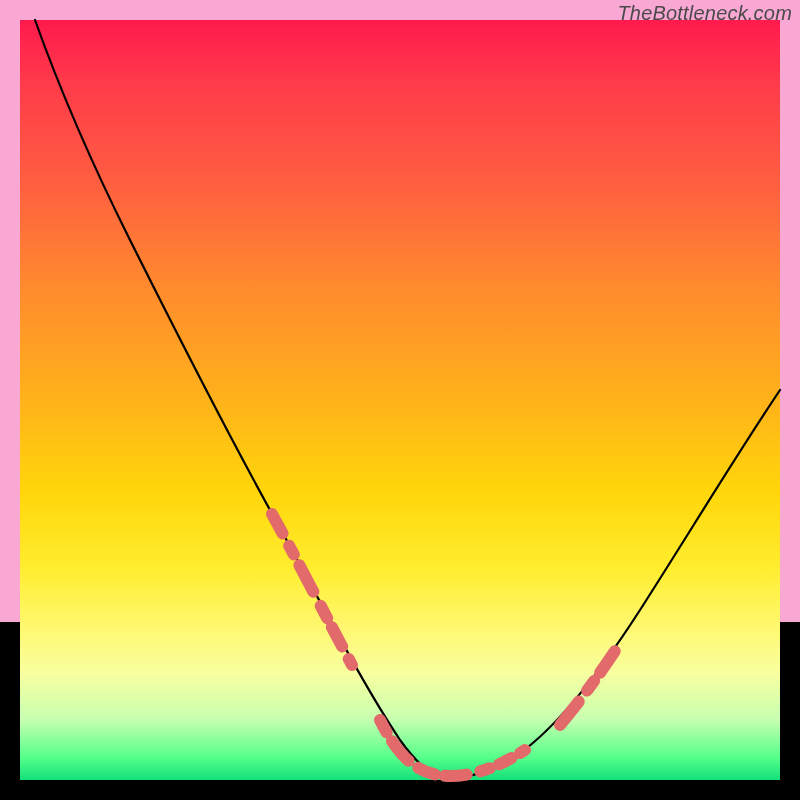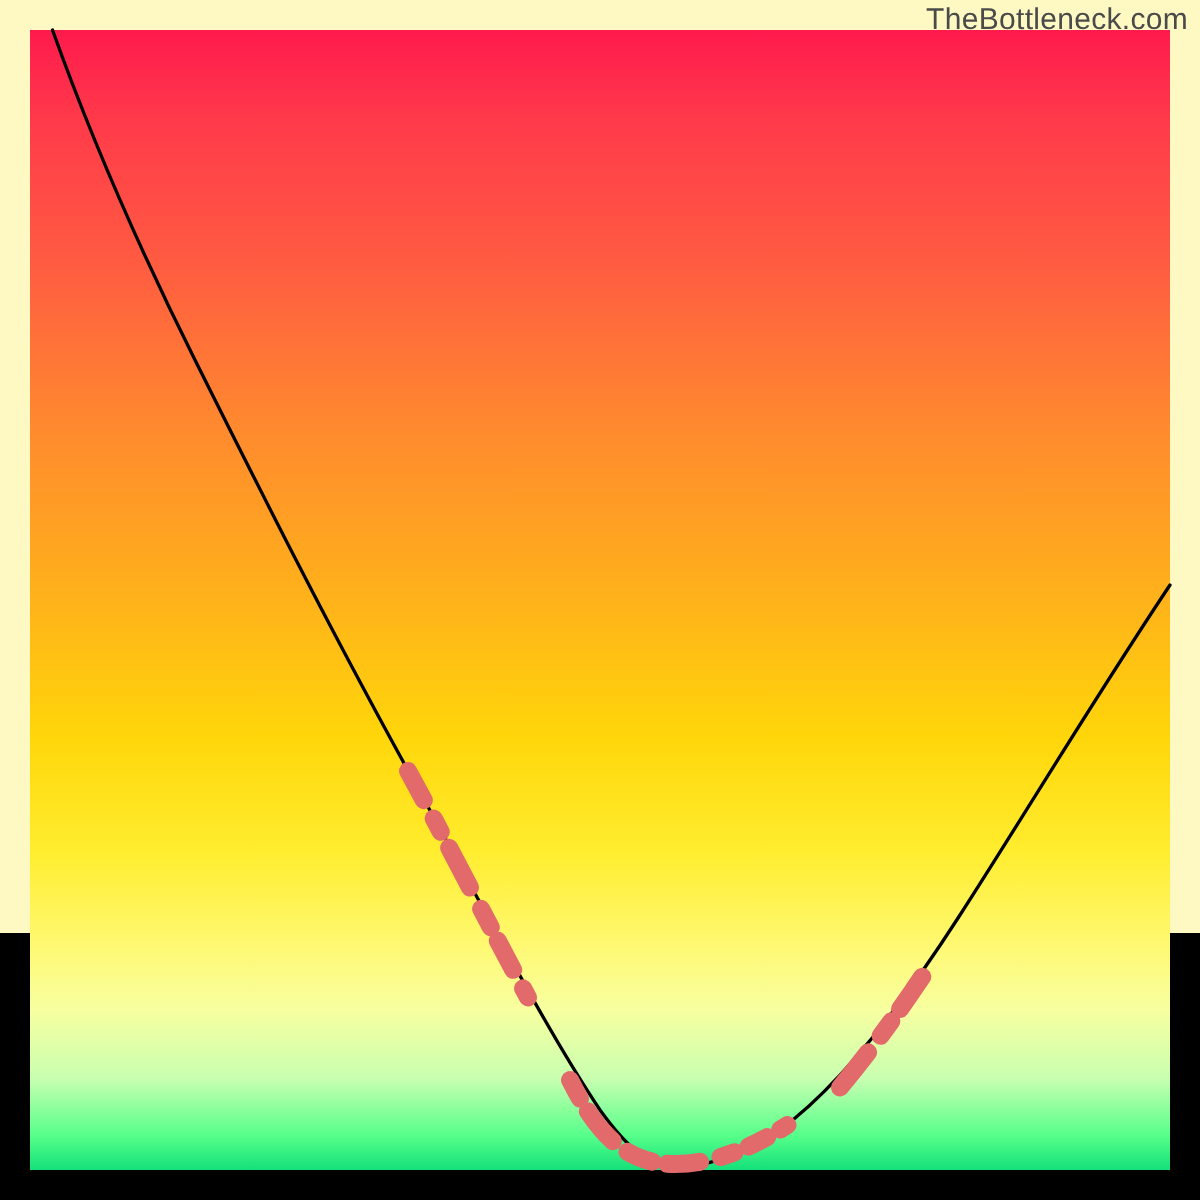--- a/index.html
+++ b/index.html
@@ -8,21 +8,22 @@
     width: 800px;
     height: 800px;
     overflow: hidden;
     background: #000;
     font-family: Arial, Helvetica, sans-serif;
   }
   .frame {
     position: relative;
     width: 800px;
     height: 622px;
-    background: #fef9c3;
+    background: #f9a8d4;
+    font-style: italic;
   }
   .plot-area {
     position: absolute;
     left: 20px;
     top: 20px;
     width: 760px;
     height: 760px;
     
     background: linear-gradient(
       to bottom,

